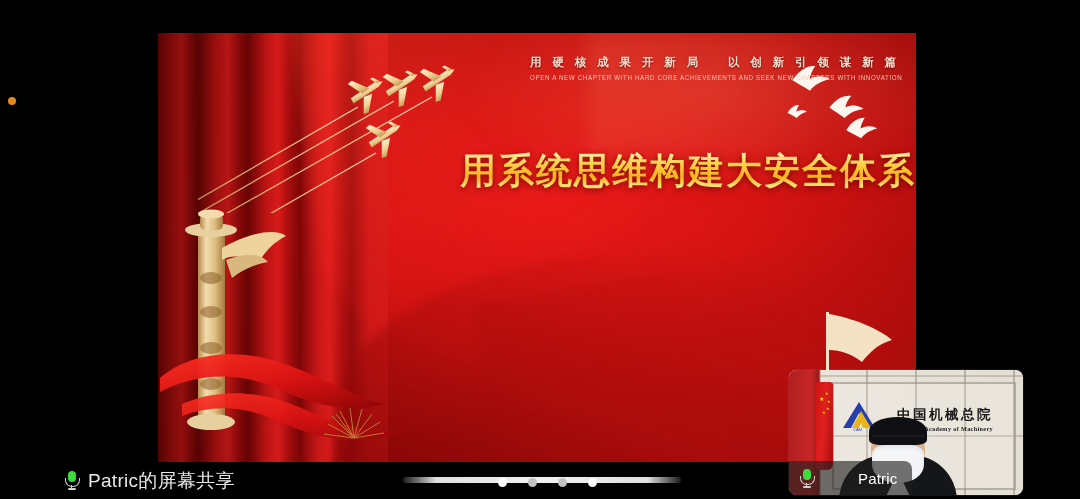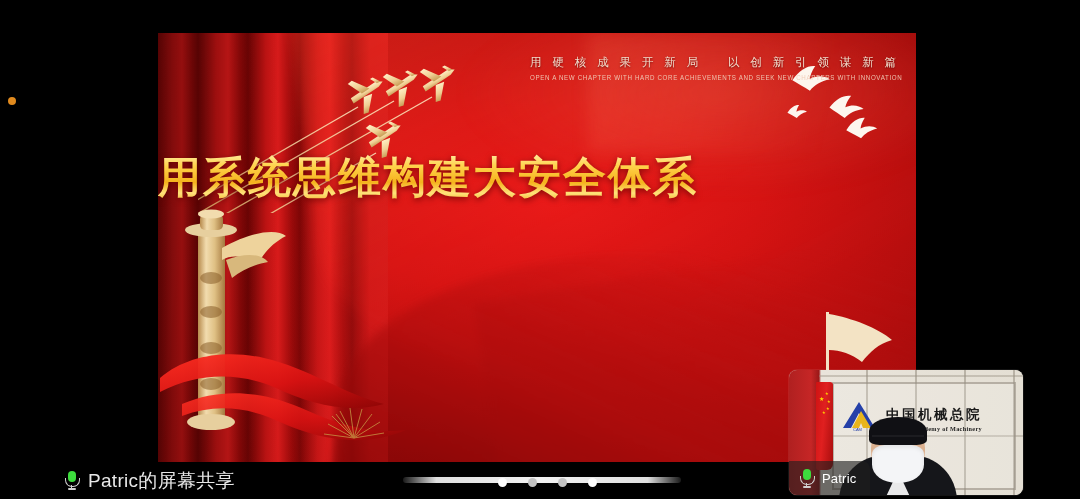--- a/index.html
+++ b/index.html
@@ -119,20 +119,21 @@
     text-align: center;
     z-index: 6;
   }
   .slide-header .cn {
     font-family: "Liberation Serif", serif;
     font-size: 11.5px;
     letter-spacing: 4px;
     color: #f3e0cf;
     white-space: nowrap;
     text-shadow: 0 1px 2px rgba(90,0,0,.8);
+    font-weight: bold;
   }
   .slide-header .cn .gap { display:inline-block; width: 12px; }
   .slide-header .en {
     margin-top: 2px;
     font-size: 6.2px;
     letter-spacing: .65px;
     color: #f0ccb8;
     white-space: nowrap;
     transform: scaleY(1.25);
     transform-origin: top center;
@@ -148,25 +149,25 @@
   
   .huabiao-wrap { position: absolute; left: 0px; top: 175px; width: 260px; height: 260px; z-index: 5; }
 
   
   .flag-wrap { position: absolute; right: 2px; top: 255px; width: 140px; height: 120px; z-index: 5; }
 
   
   .slide-title {
     position: absolute;
     left: 0; right: 0; top: 118px;
-    text-align: left;
+    text-align: right;
     z-index: 8;
-    font-family: Liberation Serif, serif;
+    font-family: Liberation Mono, monospace;
     font-weight: bold;
-    font-size: 43px;
+    font-size: 36px;
     line-height: 1.26;
     letter-spacing: 2px;
     background: linear-gradient(180deg, #fff0b0 0%, #ffd24a 28%, #f5b21c 58%, #ffe27a 78%, #f0a313 100%);
     -webkit-background-clip: text;
     background-clip: text;
     color: transparent;
     -webkit-text-fill-color: transparent;
     filter: drop-shadow(0 2px 3px rgba(90,0,0,.75));
   }
   .slide-title .line2 { display:block; letter-spacing: 1px; }
@@ -211,21 +212,21 @@
     border-radius: 1px 3px 6px 2px;
   }
   .cn-flag .star {
     position: absolute;
     color: #ffd900;
     font-size: 6px;
     line-height: 6px;
   }
   .logo-block {
     position: absolute; left: 52px; top: 30px;
-    display: flex; align-items: flex-end; gap: 5px;
+    display: flex; align-items: flex-end; gap: 16px;
   }
   .logo-text .cn {
     font-family: "Liberation Serif", serif;
     font-weight: bold;
     font-size: 13.5px;
     color: #1a1a1a;
     letter-spacing: 2.5px;
     white-space: nowrap;
   }
   .logo-text .en {
@@ -292,22 +293,23 @@
     left: 0; bottom: 0;
     height: 34px;
     padding: 0 14px 0 10px;
     display: flex; align-items: center; gap: 8px;
     background: rgba(30,30,30,.62);
     border-top-right-radius: 8px;
     z-index: 9;
   }
   .tile-namebar .name {
     color: #ffffff;
-    font-size: 13px;
+    font-size: 15px;
     letter-spacing: .2px;
+    margin-left: 36px;
   }
 
   
   #bottom-bar {
     position: absolute;
     left: 0; bottom: 0;
     width: 1080px; height: 37px;
     background: #000000;
     z-index: 15;
   }

